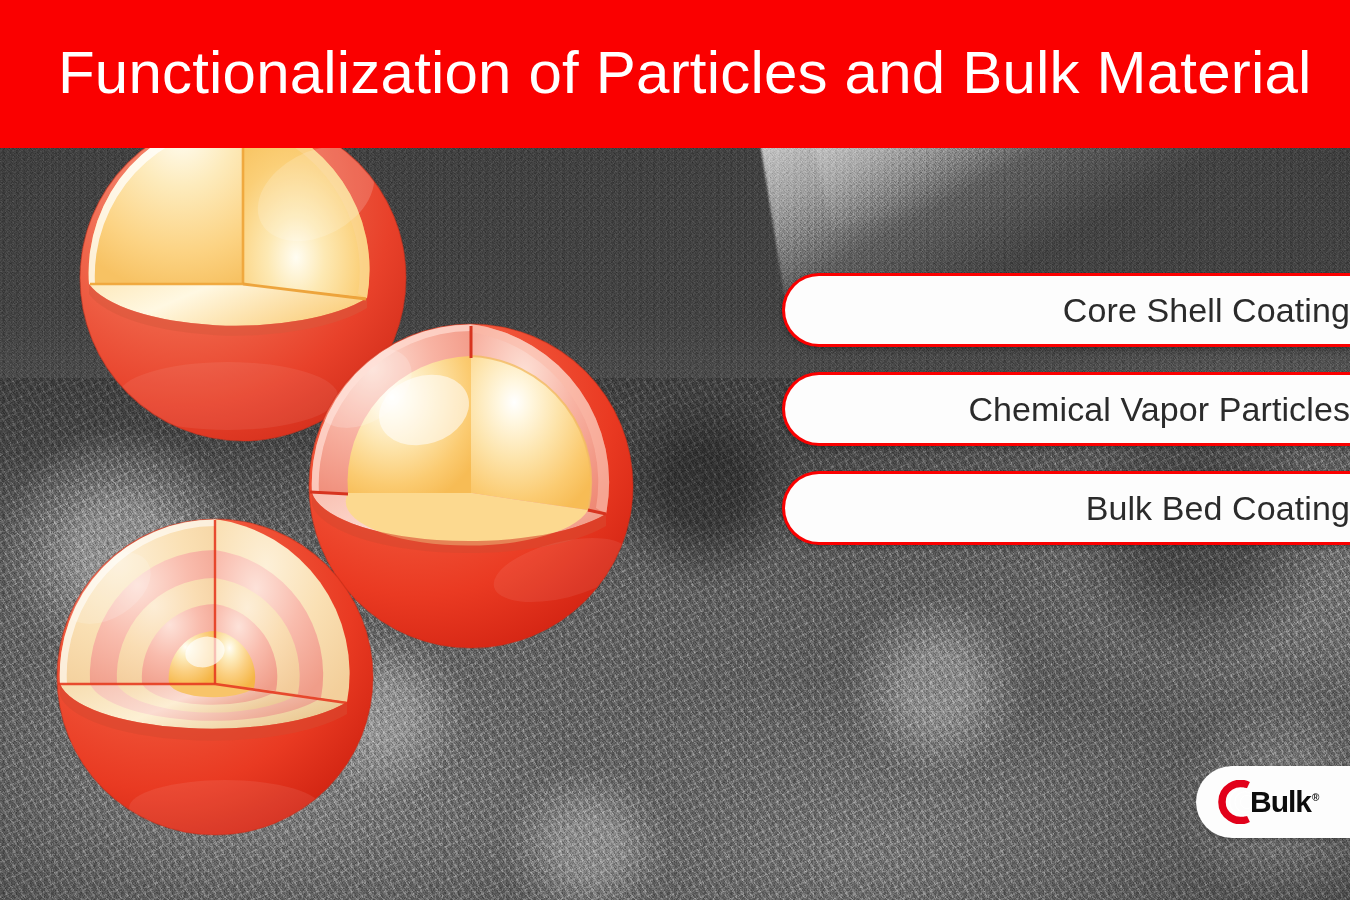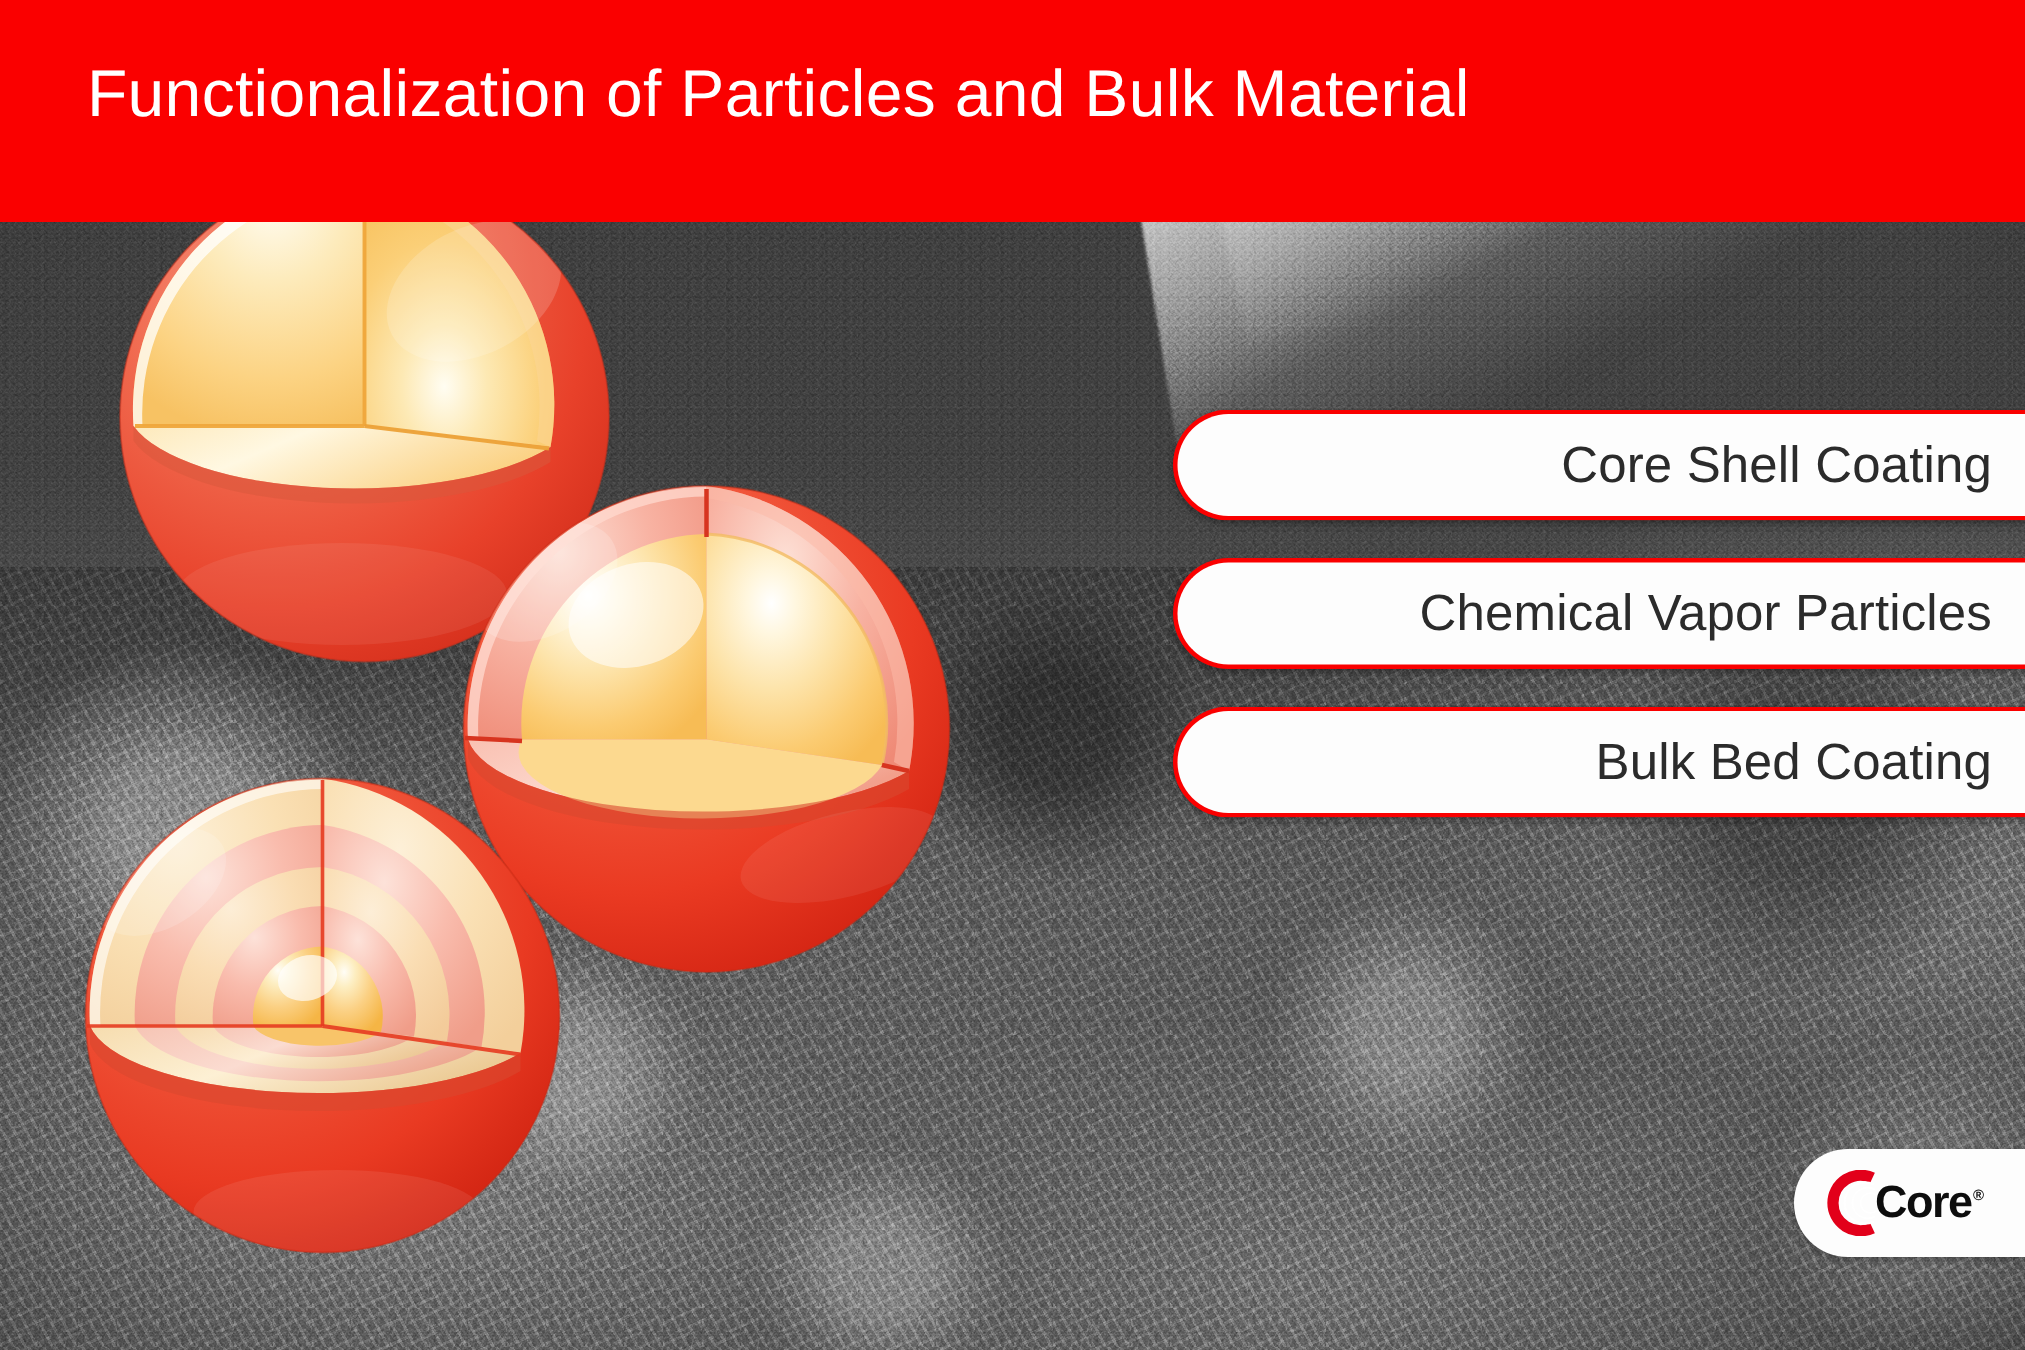--- a/index.html
+++ b/index.html
@@ -92,21 +92,21 @@
   }
 
   
   .header{
     position:absolute; left:0; top:0; width:1350px; height:148px;
     background:#fa0000;
     z-index:40;
   }
   .header-title{
     position:absolute; left:58px; top:38px;
-    font-size:44px; font-weight:400; color:#ffffff;
+    font-size:60px; font-weight:400; color:#ffffff;
     letter-spacing:.2px; white-space:nowrap;
     font-family:"Liberation Sans", sans-serif;
   }
 
   
   .spheres{ position:absolute; inset:0; z-index:25; }
   .sphere{ position:absolute; }
   .sphere svg{ display:block; overflow:visible; }
 
   
@@ -121,21 +121,21 @@
     background:#fdfdfd;
     border:3px solid #fa0000;
     border-right:none;
     border-radius:37px 0 0 37px;
     display:flex; align-items:center; justify-content:flex-end;
     box-shadow:0 2px 5px rgba(0,0,0,.35);
   }
   .label-bar:last-child{ margin-bottom:0; }
   .label-text{
     font-size:34px; font-weight:400; color:#2b2b2b;
-    padding-right:22px; white-space:nowrap;
+    white-space:nowrap;
     letter-spacing:.1px;
     font-family:"Liberation Sans", sans-serif;
   }
 
   
   .logo-plate{
     position:absolute; left:1196px; top:766px;
     width:154px; height:72px;
     background:#fdfdfd;
     border-radius:36px 0 0 36px;
@@ -415,17 +415,17 @@
   <div class="logo-plate">
     <div class="logo-inner">
       <svg class="logo-mark" viewBox="0 0 100 100">
         <g fill="none" stroke="#e2001a">
           <path d="M78 12 A 42 42 0 1 0 78 88" stroke-width="17"></path>
           <path d="M80 22 A 31 31 0 1 0 80 78" stroke-width="3.2" stroke-opacity="1" stroke="#ffffff"></path>
           <path d="M82 30 A 23 23 0 1 0 82 70" stroke-width="2.6" stroke="#ffffff"></path>
           <path d="M84 38 A 15 15 0 1 0 84 62" stroke-width="2.2" stroke="#ffffff"></path>
         </g>
       </svg>
-      <span class="logo-word"><span>Core</span><sup class="logo-reg">®</sup></span>
+      <span class="logo-word"><span>Bulk</span><sup class="logo-reg">®</sup></span>
     </div>
   </div>
 
 </div>
 
 </body></html>

